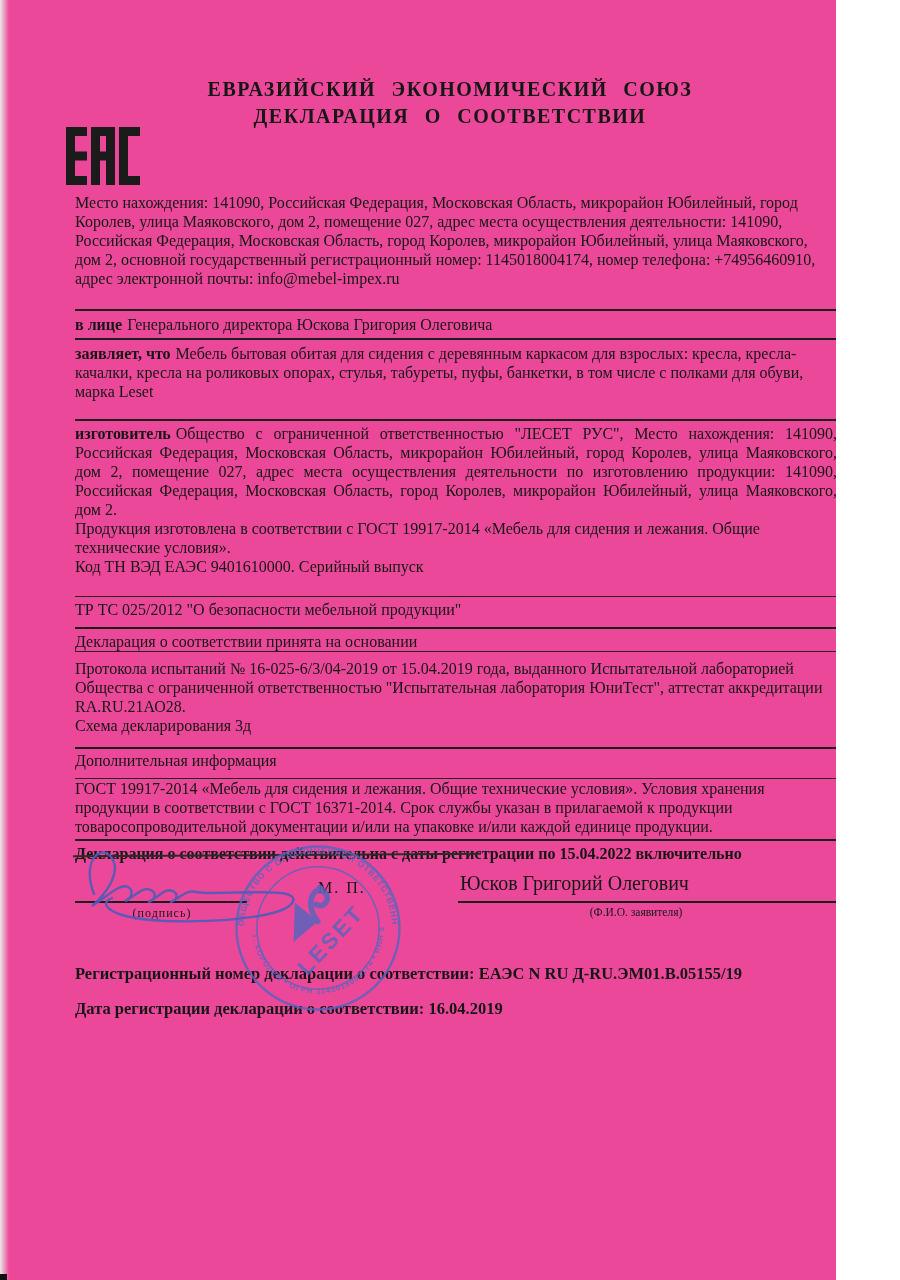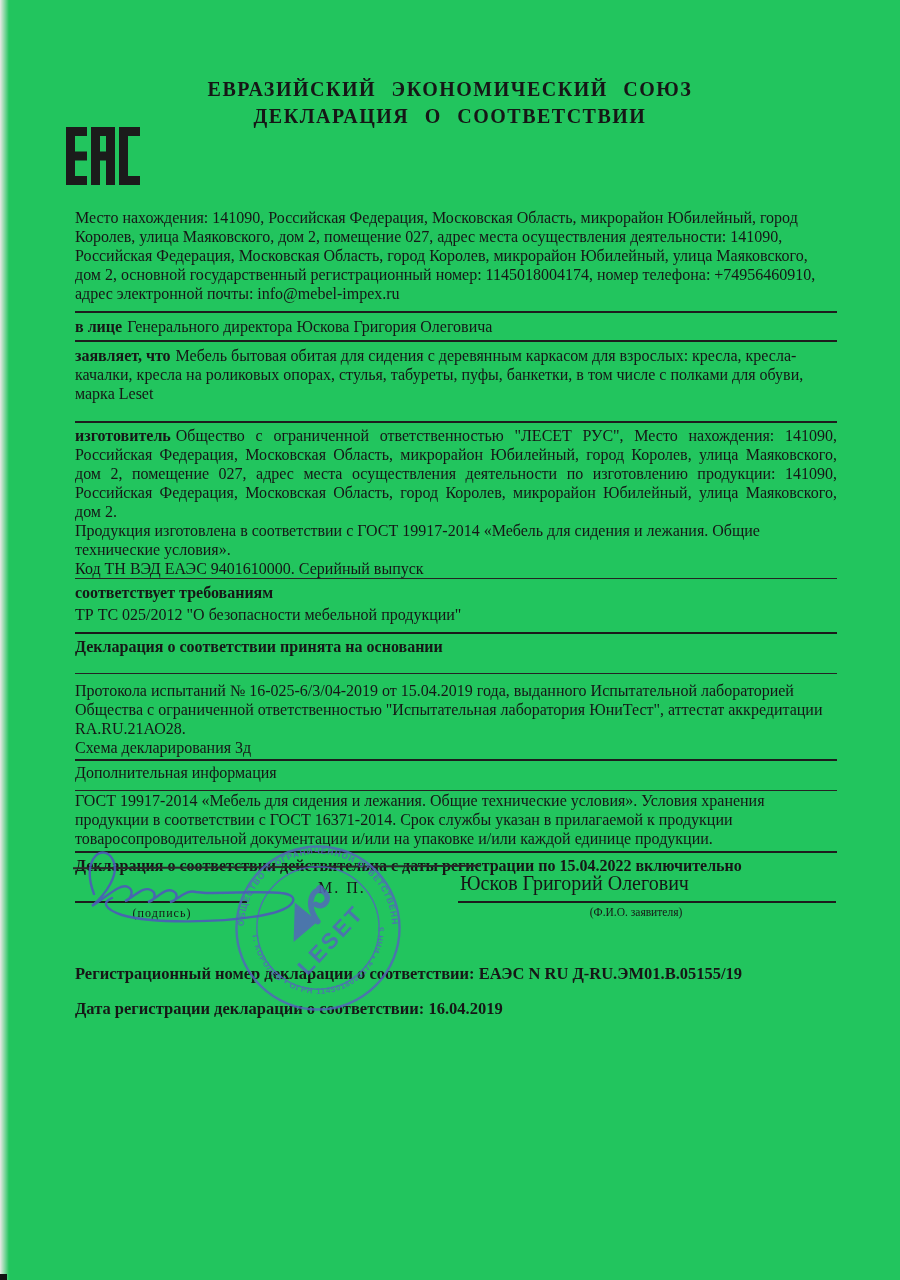--- a/index.html
+++ b/index.html
@@ -1,42 +1,42 @@
 <!DOCTYPE html>
 <html><head>
 <meta charset="utf-8">
 <style>
   html,body{margin:0;padding:0;background:#ffffff;}
-  .page{position:relative;width:900px;height:1280px;background:#22c55e;overflow:hidden;
+  .page{position:relative;width:836px;height:1280px;background:#ec4899;overflow:hidden;
         font-family:"Liberation Serif", serif;color:#161616;}
   .edge-left{position:absolute;left:0;top:0;width:9px;height:1280px;
              background:linear-gradient(90deg,#e9e9e6,rgba(255,255,255,0));}
   .corner-mark{position:absolute;left:0;top:1274px;width:7px;height:6px;background:#111;}
 
   .doc-title{position:absolute;left:0;top:76px;width:900px;text-align:center;
              font-weight:bold;font-size:20px;line-height:27px;letter-spacing:1.5px;word-spacing:9px;}
 
   .eac{position:absolute;left:66px;top:127px;}
 
   .content{position:absolute;left:75px;top:192px;width:762px;font-size:16px;line-height:19px;}
   .content p{margin:0;}
   .lead{font-weight:bold;margin-right:5px;}
   .r2{border-bottom:2px solid #1d1d1d;}
   .r15{border-bottom:1.5px solid #242424;}
   #p-applicant{padding-bottom:3px;}
-  #p-address{margin-top:16px;padding-bottom:8px;}
+  #p-address{margin-top:1px;padding-bottom:21px;}
   #p-inperson{margin-top:4px;padding-bottom:4px;}
   #p-declares{margin-top:4px;padding-bottom:18px;}
   #p-manufacturer{margin-top:3px;text-align:justify;}
-  #p-tnved{padding-bottom:0;}
+  #p-tnved{padding-bottom:20px;}
   #p-complies-h{margin-top:4px;font-weight:bold;}
   #p-complies-v{margin-top:3px;padding-bottom:8px;border-bottom:2.5px solid #1a1a1a;}
-  #p-basis-h{margin-top:3px;font-weight:bold;padding-bottom:17px;}
+  #p-basis-h{margin-top:3px;font-weight:normal;padding-bottom:0;}
   #p-basis-v{margin-top:7px;}
-  #p-scheme{padding-bottom:2px;}
+  #p-scheme{padding-bottom:12px;}
   #p-additional-h{margin-top:2px;font-weight:normal;padding-bottom:8px;}
   #p-additional-v{padding-bottom:3px;}
   #p-validity{margin-top:3px;font-weight:bold;position:relative;}
   .scan-strike{position:absolute;left:-2px;top:10px;width:408px;height:2px;background:#2b2b2b;
                transform:rotate(-0.35deg);}
 
   .sig-line-left{position:absolute;left:75px;top:901px;width:172px;border-top:2px solid #1c1c1c;}
   .sig-caption{position:absolute;left:92px;top:906px;width:140px;text-align:center;
                font-size:12px;letter-spacing:1px;}
   .mp{position:absolute;left:318px;top:879px;font-size:16px;letter-spacing:2px;}
@@ -85,21 +85,20 @@
     <p id="p-inperson" class="r2"><b class="lead">в лице</b><span>Генерального директора Юскова Григория Олеговича</span></p>
 
     <p id="p-declares" class="r2"><b class="lead">заявляет, что</b><span>Мебель бытовая обитая для сидения с деревянным каркасом  для взрослых: кресла, кресла-качалки, кресла на роликовых опорах, стулья, табуреты, пуфы, банкетки, в том числе с полками для обуви, марка Leset</span></p>
 
     <p id="p-manufacturer"><b class="lead">изготовитель</b><span>Общество с ограниченной ответственностью "ЛЕСЕТ РУС", Место нахождения: 141090, Российская Федерация, Московская Область, микрорайон Юбилейный, город Королев, улица Маяковского, дом 2, помещение 027, адрес места осуществления деятельности по изготовлению продукции: 141090, Российская Федерация, Московская Область, город Королев, микрорайон Юбилейный, улица Маяковского, дом 2.</span></p>
 
     <p id="p-gost">Продукция изготовлена в соответствии с ГОСТ 19917-2014 «Мебель для сидения и лежания. Общие технические условия».</p>
 
     <p id="p-tnved" class="r15">Код ТН ВЭД ЕАЭС 9401610000. Серийный выпуск</p>
 
-    <p id="p-complies-h">соответствует требованиям</p>
     <p id="p-complies-v">ТР ТС 025/2012 "О безопасности мебельной продукции"</p>
 
     <p id="p-basis-h" class="r15">Декларация о соответствии принята на основании</p>
     <p id="p-basis-v">Протокола испытаний № 16-025-6/3/04-2019 от 15.04.2019 года, выданного Испытательной лабораторией Общества с ограниченной ответственностью "Испытательная лаборатория ЮниТест", аттестат аккредитации RA.RU.21АО28.</p>
     <p id="p-scheme" class="r2">Схема декларирования 3д</p>
 
     <p id="p-additional-h" class="r15">Дополнительная информация</p>
     <p id="p-additional-v" class="r2">ГОСТ 19917-2014 «Мебель для сидения и лежания. Общие технические условия».  Условия хранения продукции в соответствии с ГОСТ 16371-2014. Срок службы указан в прилагаемой к продукции товаросопроводительной документации и/или на упаковке и/или каждой единице продукции.</p>
 
     <p id="p-validity"><span>Декларация о соответствии  действительна с даты регистрации по 15.04.2022 включительно</span><span class="scan-strike"></span></p>

